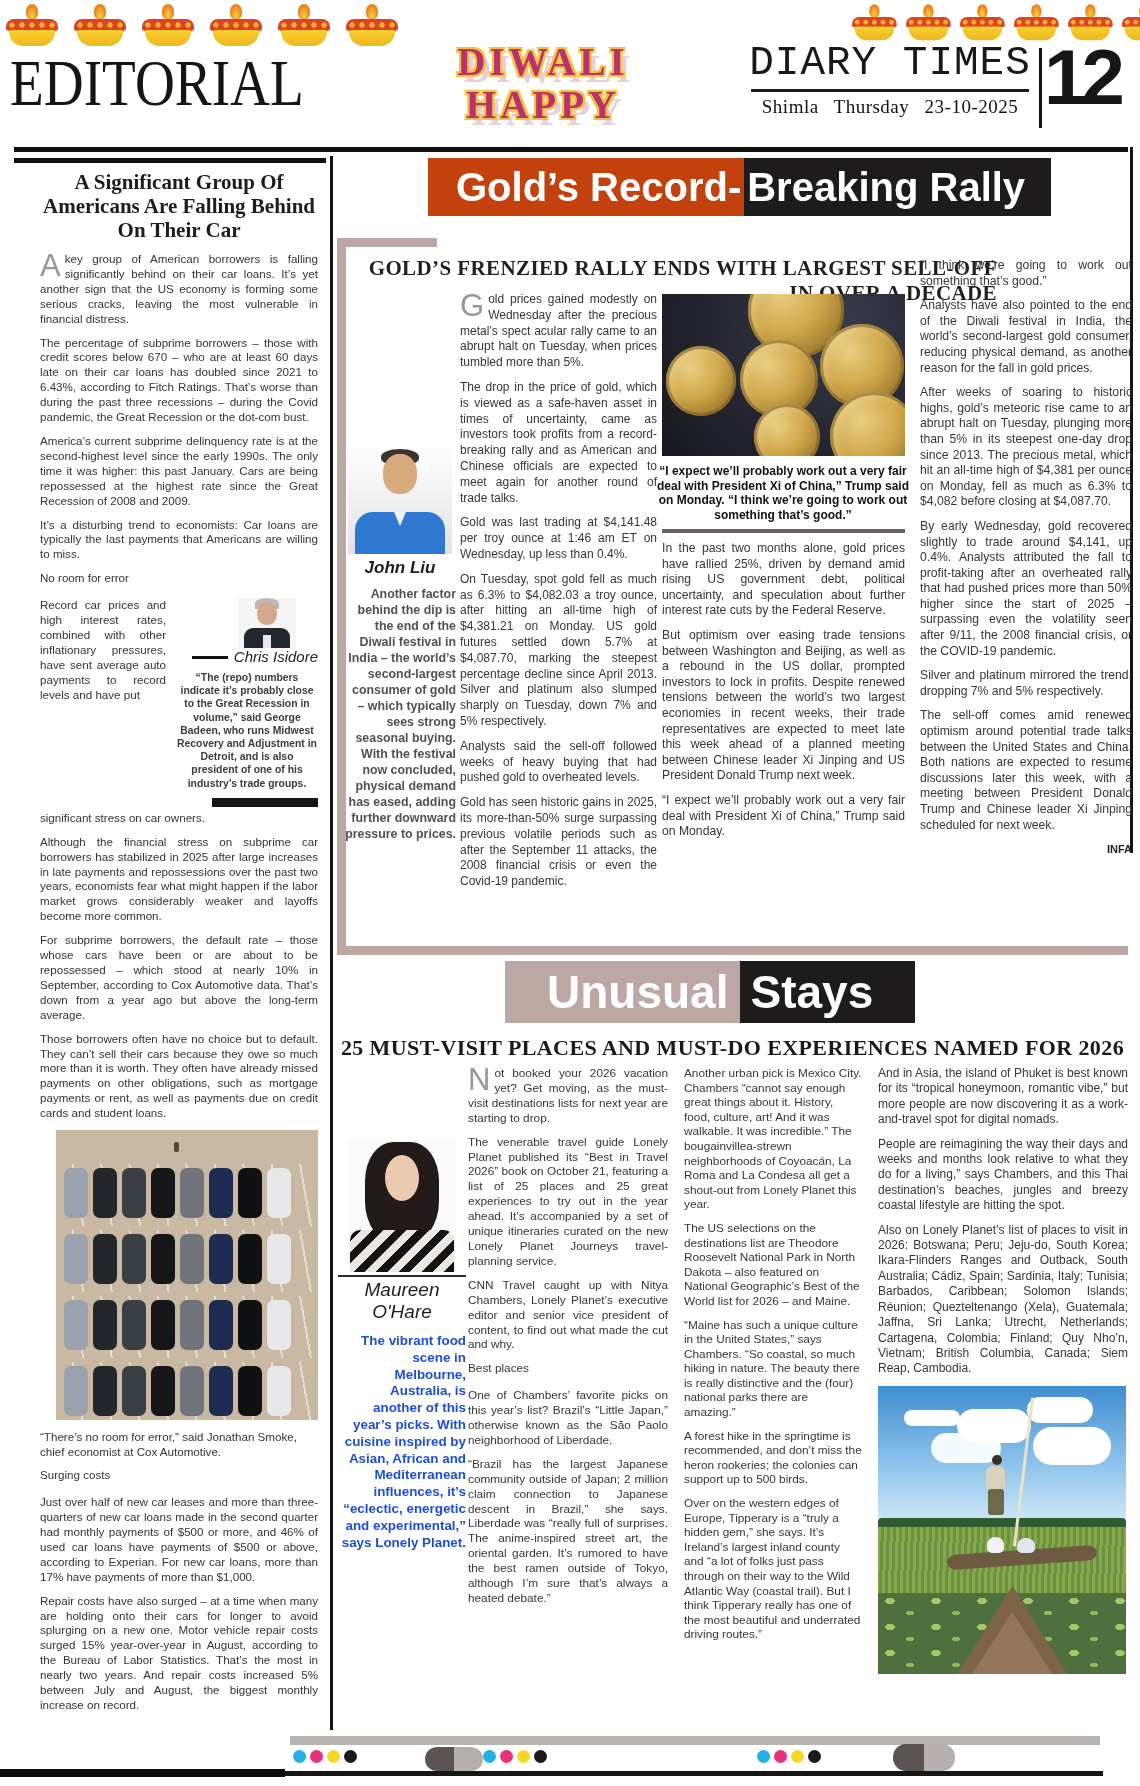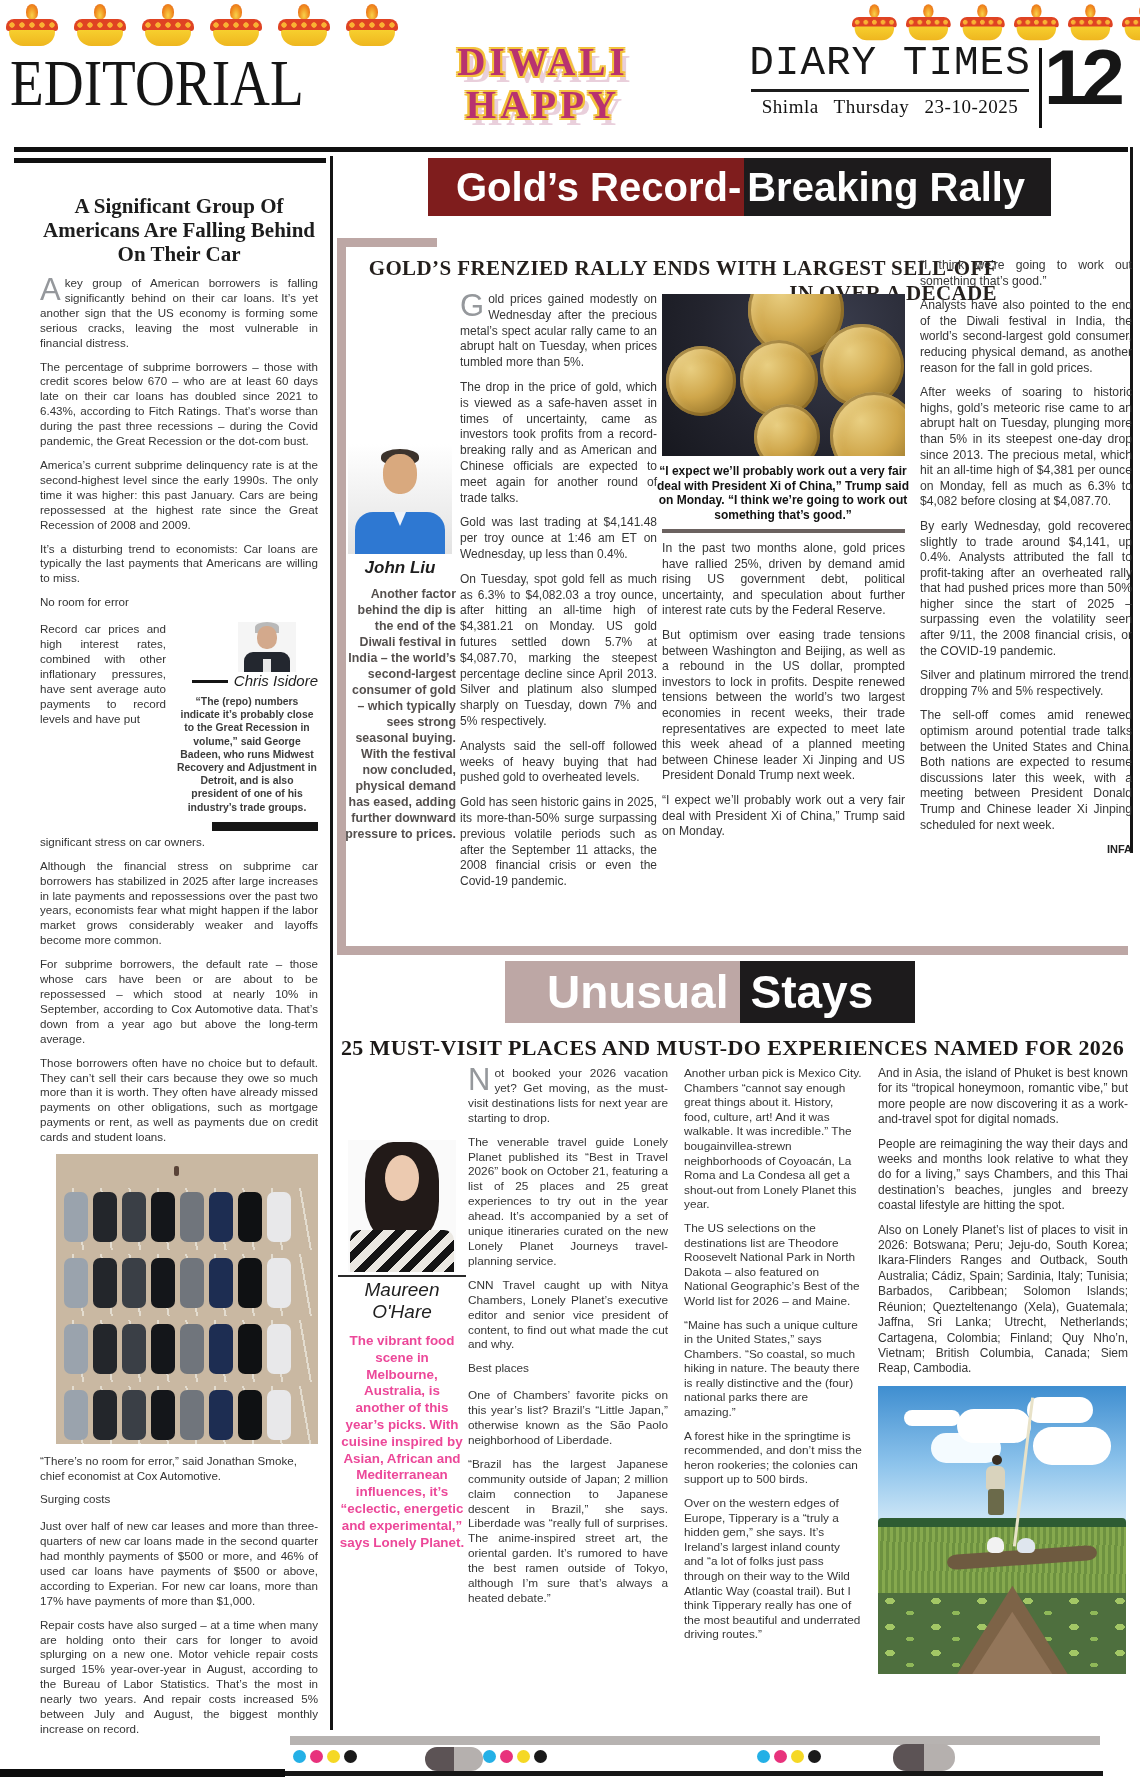--- a/index.html
+++ b/index.html
@@ -38,21 +38,21 @@
   #pgnum{left:1044px;top:32px;font-size:78px;font-weight:bold;letter-spacing:-6px;color:#161616;}
 
   .hrule{background:#101010;}
   #rule1{left:14px;top:147px;width:1114px;height:5px;}
   #rule2{left:14px;top:158px;width:312px;height:5px;}
   #vmid{left:330px;top:156px;width:3px;height:1574px;background:#141414;}
   #vright{left:1130px;top:147px;width:3px;height:706px;background:#141414;}
 
   
   #car-col{left:14px;top:170px;width:304px;box-sizing:border-box;padding-left:26px;
-    font-size:11.6px;line-height:14.9px;text-align:justify;color:#343434;margin-top:24px;}
+    font-size:11.6px;line-height:14.9px;text-align:justify;color:#343434;}
   #car-col h1{font-family:"Liberation Serif","DejaVu Serif",serif;font-size:21px;line-height:24px;
     text-align:center;color:#1d1d1d;margin:0 0 10px;font-weight:700;}
   #car-col p{margin:0 0 9px;}
   .dc::first-letter{float:left;font-size:31px;line-height:25px;padding:1px 4px 0 0;
     color:#95989c;font-weight:400;}
   .subhead{margin:4px 0 12px !important;}
   .chris-inset{float:right;width:142px;margin:0 0 4px 10px;text-align:center;}
   .cp{width:58px;height:50px;background:#f5f5f5;position:relative;overflow:hidden;margin:0 0 0 62px;}
   .cp i{position:absolute;display:block;}
   .cp .cp-hair{left:17px;top:0;width:24px;height:11px;background:#b9b9b9;border-radius:50% 50% 0 0;}
@@ -74,21 +74,21 @@
   .prow .car:nth-child(10n+5){background:#70757c;} .prow .car:nth-child(10n+6){background:#1d2d52;}
   .prow .car:nth-child(10n+7){background:#0f1113;} .prow .car:nth-child(10n+8){background:#e8e8ea;}
   .prow .car:nth-child(10n+9){background:#7a1d1d;} .prow .car:nth-child(10n){background:#464c55;}
   .pperson{position:absolute;left:118px;top:12px;width:5px;height:10px;background:#5a4438;border-radius:2px;}
   .caption{font-size:11.6px;line-height:14.6px;text-align:left;}
 
   
   .banner{display:flex;color:#fff;font-weight:bold;white-space:nowrap;}
   #gold-banner{left:428px;top:158px;height:58px;font-size:40px;}
   #gold-banner span{line-height:58px;display:block;}
-  #gold-banner .b1{background:#7f1d1d;padding:0 3px 0 28px;}
+  #gold-banner .b1{background:#c2410c;padding:0 3px 0 28px;}
   #gold-banner .b2{background:#1d1b1c;padding:0 26px 0 3px;}
   .frame{background:#bda7a5;}
   #gf-top{left:337px;top:238px;width:100px;height:9px;}
   #gf-left{left:337px;top:238px;width:9px;height:717px;}
   #gf-bottom{left:337px;top:946px;width:791px;height:9px;}
   #gold-headline{left:352px;top:256px;width:645px;text-align:right;
     font-family:"Liberation Serif","DejaVu Serif",serif;font-weight:700;font-size:21px;
     letter-spacing:.4px;color:#241f1c;}
   .newscol{text-align:justify;color:#363636;}
   .newscol p{margin:0 0 9px;}
@@ -127,21 +127,21 @@
   #tr-c2{left:684px;top:1066px;width:178px;font-size:11.8px;line-height:14.6px;text-align:left;}
   #tr-c3{left:878px;top:1066px;width:250px;font-size:12px;line-height:15.4px;}
   #mo-box{left:338px;top:1140px;width:128px;text-align:center;}
   .mp{width:108px;height:132px;margin:0 auto;background:#fafafa;position:relative;overflow:hidden;}
   .mp i{position:absolute;display:block;left:50%;}
   .mp .mp-hair{top:2px;width:74px;height:102px;margin-left:-37px;background:#221a18;border-radius:38% 38% 42% 42%;}
   .mp .mp-face{top:15px;width:34px;height:46px;margin-left:-17px;background:#eccab0;border-radius:50%;}
   .mp .mp-top{bottom:0;width:104px;height:42px;margin-left:-52px;
     background:repeating-linear-gradient(135deg,#141414 0 8px,#ebe8e2 8px 16px);border-radius:10px 10px 0 0;}
   .mo-name{font-size:19px;margin-top:3px;border-top:2px solid #2a2a2a;display:inline-block;padding-top:2px;}
-  .pq-center{font-size:13.4px;font-weight:bold;line-height:16.8px;color:#ec4899;text-align:center;margin-top:10px;}
+  .pq-center{font-size:13.4px;font-weight:bold;line-height:16.8px;color:#1d4ed8;text-align:right;margin-top:10px;}
   .canoe{width:248px;height:288px;position:relative;overflow:hidden;margin-top:8px;background:#4e6f3e;}
   .canoe i{position:absolute;display:block;}
   .cv-sky{left:0;top:0;right:0;height:50%;background:linear-gradient(#3f8ed0,#8ec4ec 55%,#d8ecf8);}
   .cv-cloud{left:26px;top:24px;width:56px;height:16px;background:#fff;border-radius:20px;
     box-shadow:62px 8px 0 9px #fff,128px -8px 0 5px #fff,34px 30px 0 7px #f4fbff,140px 28px 0 11px #fff;}
   .cv-trees{left:0;top:46%;right:0;height:13px;background:#2e5c33;border-radius:4px;}
   .cv-marsh{left:0;top:49%;right:0;height:24%;
     background:repeating-linear-gradient(92deg,#86a94e 0 3px,#6d9140 3px 6px);}
   .cv-water{left:0;top:72%;right:0;bottom:0;background:#4e6f3e;
     background-image:radial-gradient(ellipse 8px 5px at 12px 8px,#a3c765 60%,transparent 61%),

